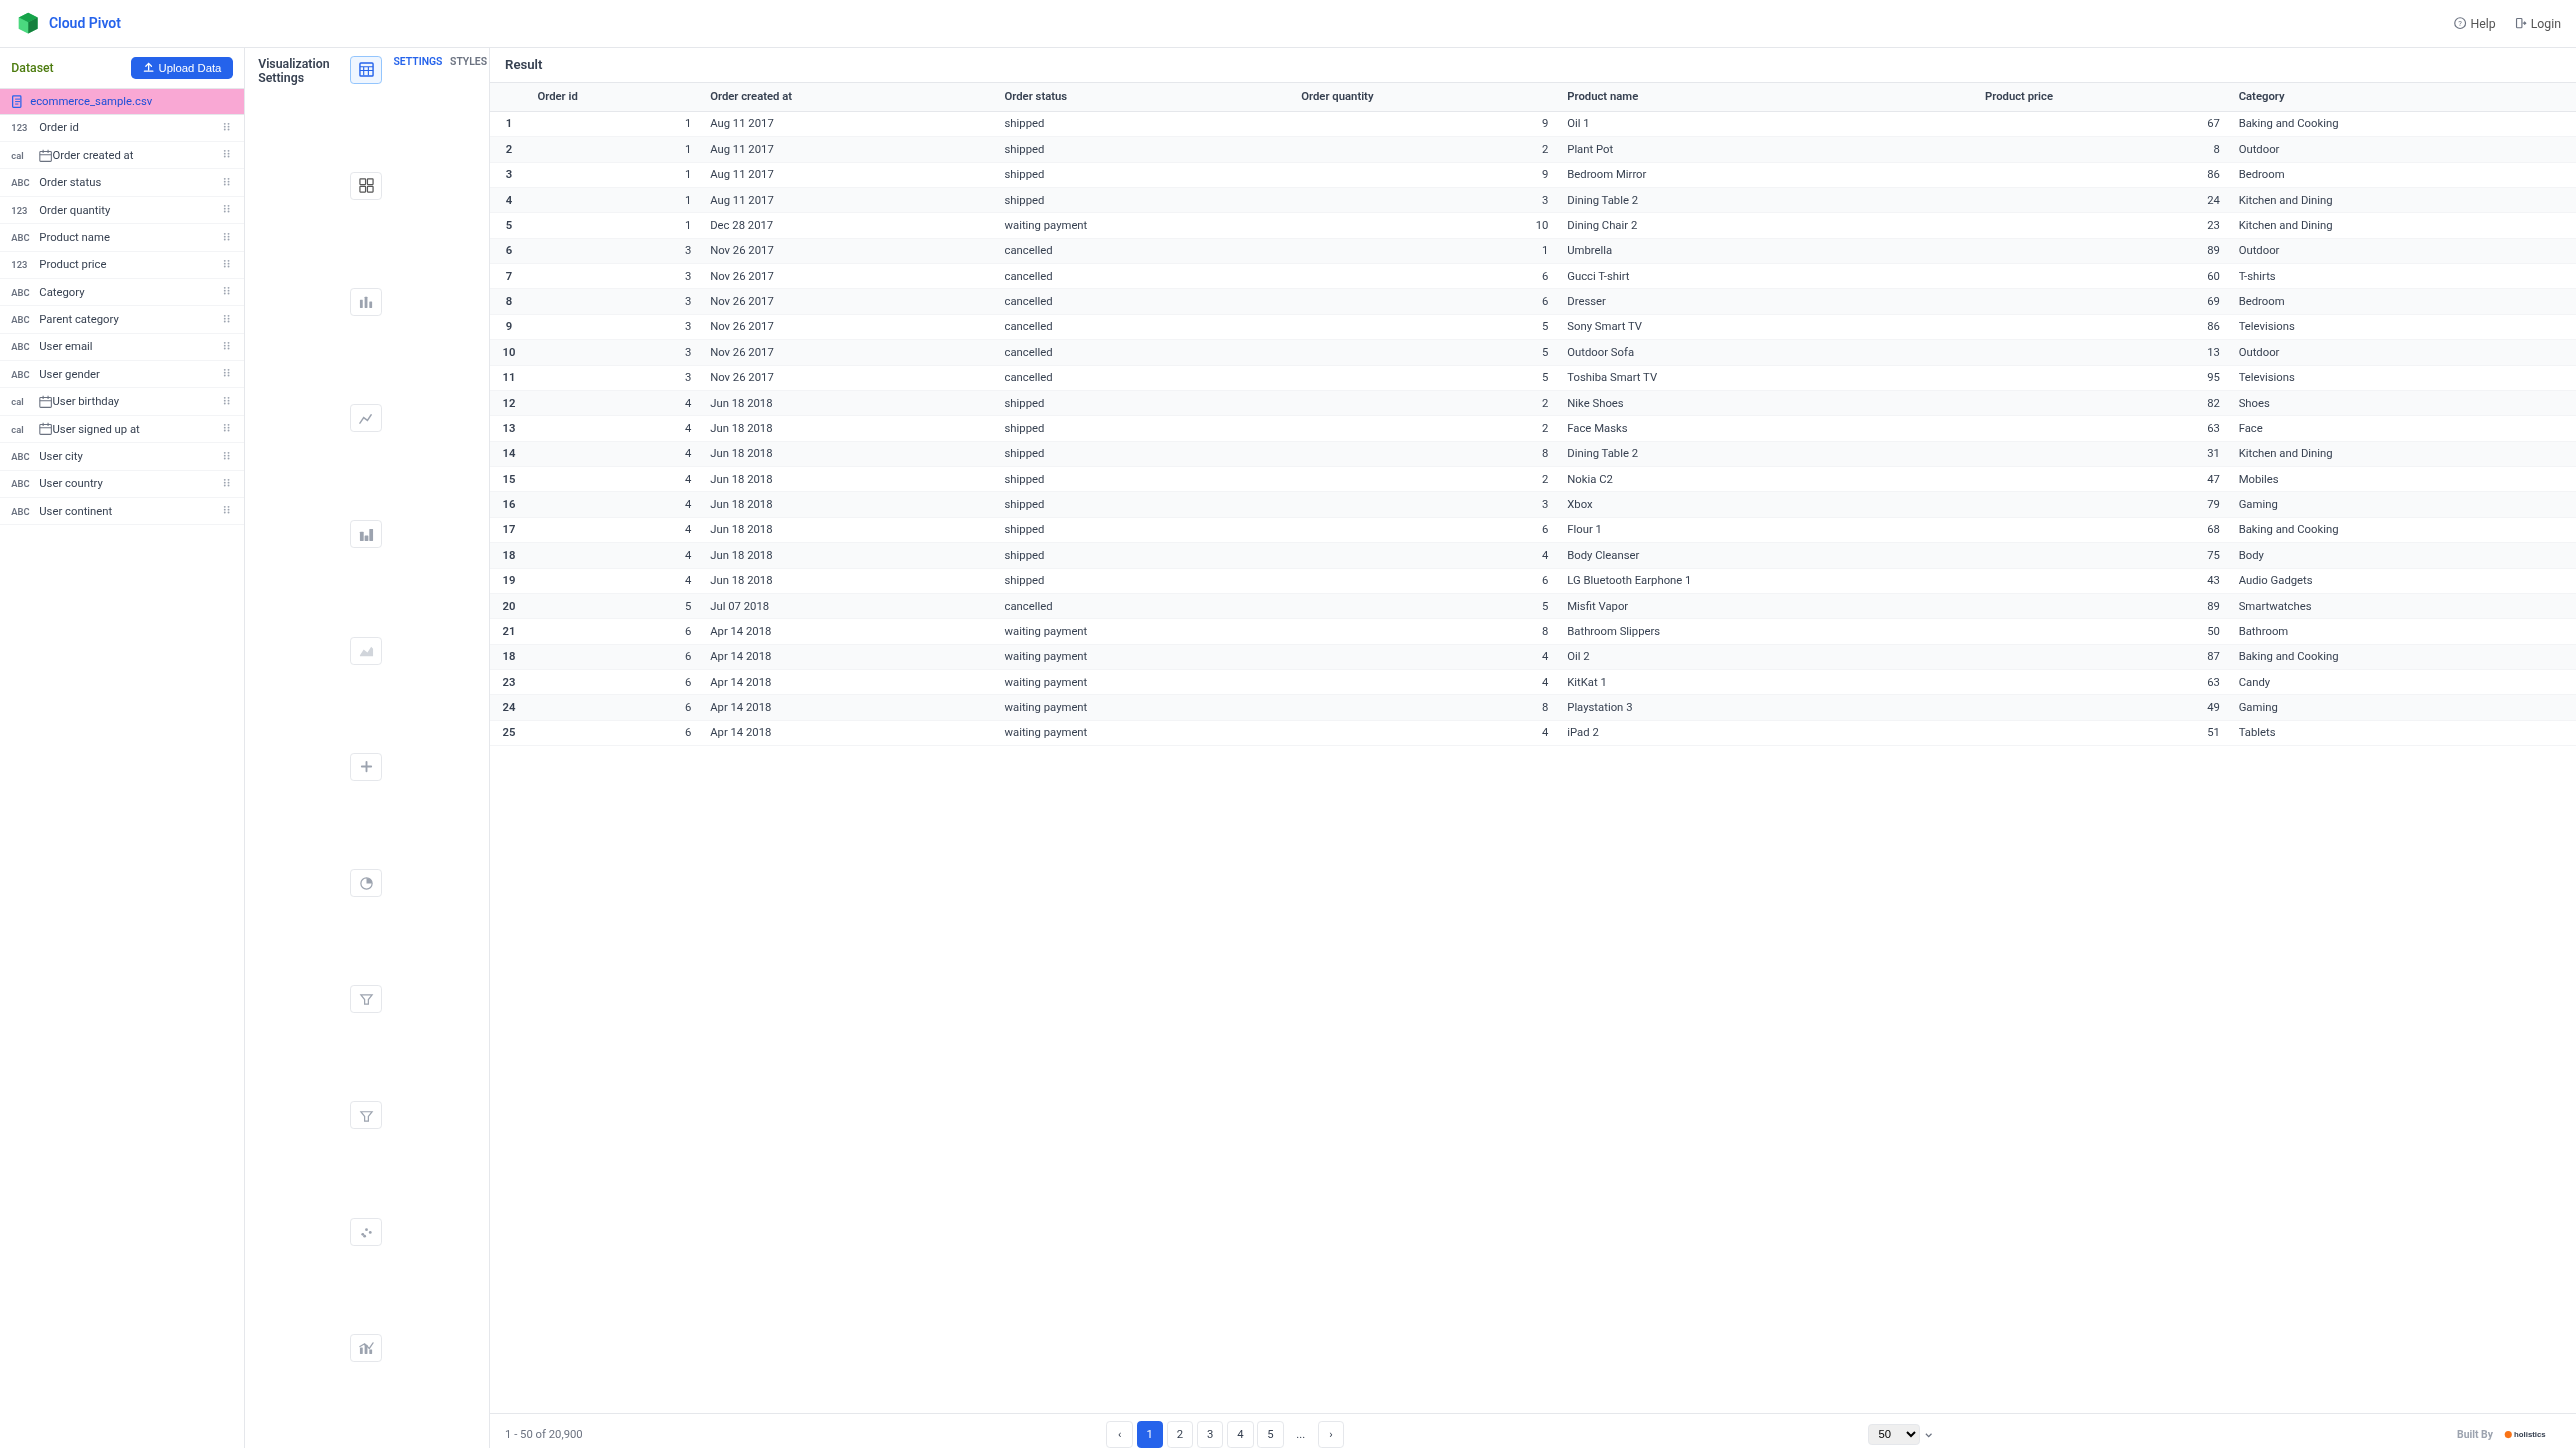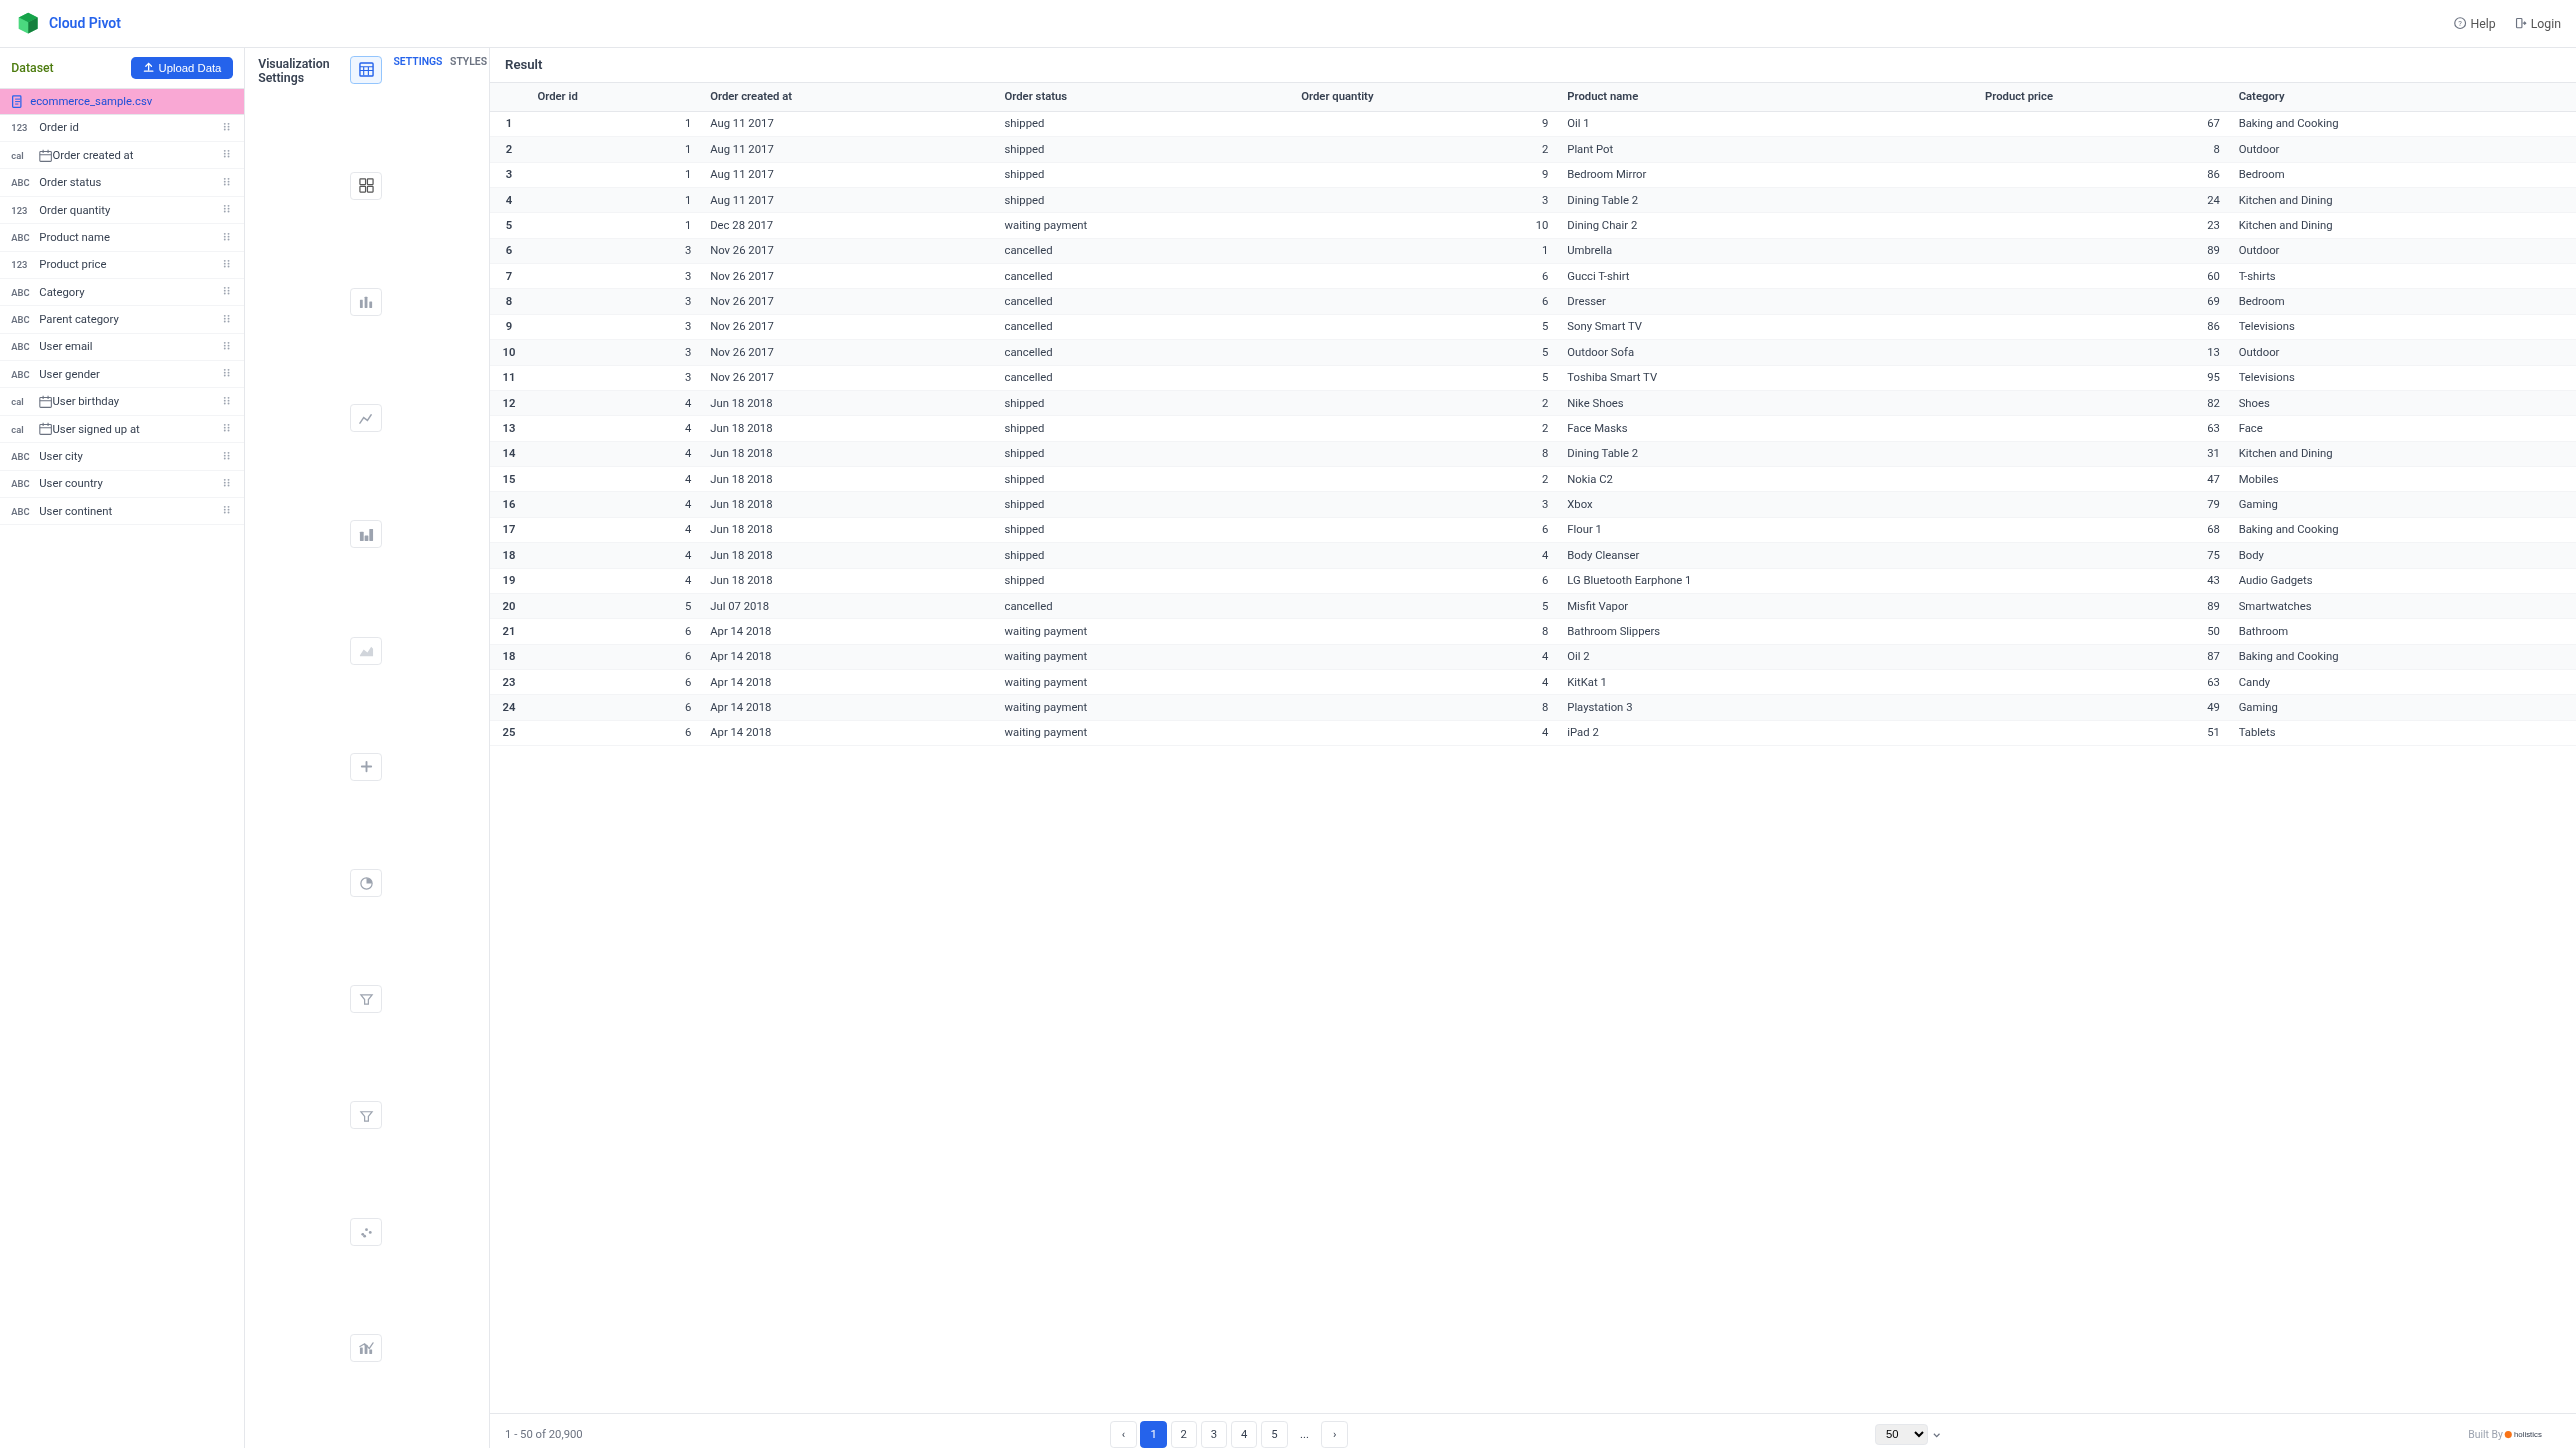--- a/index.html
+++ b/index.html
@@ -57,21 +57,21 @@
 
     
     .pagination { display: flex; align-items: center; justify-content: space-between; padding: 7.5px 15px; border-top: 0.9px solid #e5e7eb; background: #fff; }
     .page-info { font-size: 11.3px; color: #6b7280; }
     .page-btns { display: flex; align-items: center; gap: 3.8px; }
     .page-btn { width: 26.4px; height: 26.4px; display: flex; align-items: center; justify-content: center; border: 0.9px solid #e5e7eb; border-radius: 3.8px; background: #fff; cursor: pointer; font-size: 11.3px; color: #374151; }
     .page-btn.active { background: #2563eb; color: #fff; border-color: #2563eb; }
     .page-btn.ellipsis { border: none; background: transparent; cursor: default; }
     .page-size-select { display: flex; align-items: center; gap: 3.8px; }
     .page-size-select select { border: 0.9px solid #e5e7eb; border-radius: 3.8px; padding: 2.8px 5.7px; font-size: 11.3px; }
-    .built-by { font-size: 10.4px; color: #9ca3af; display: flex; align-items: flex-start; gap: 1px; }
+    .built-by { font-size: 10.4px; color: #9ca3af; display: flex; align-items: flex-start; gap: 11px; font-weight: bold; }
   </style>
 </head>
 <body>
 
 <nav class="topnav">
   <div class="topnav-left">
     <svg class="logo-icon" viewBox="0 0 28 28" fill="none">
       <path d="M14 3 L24 8 L24 20 L14 25 L4 20 L4 8 Z" fill="#22c55e" opacity="0.8"></path>
       <path d="M14 3 L24 8 L14 13 L4 8 Z" fill="#16a34a"></path>
       <path d="M14 13 L24 8 L24 20 L14 25 Z" fill="#15803d"></path>

